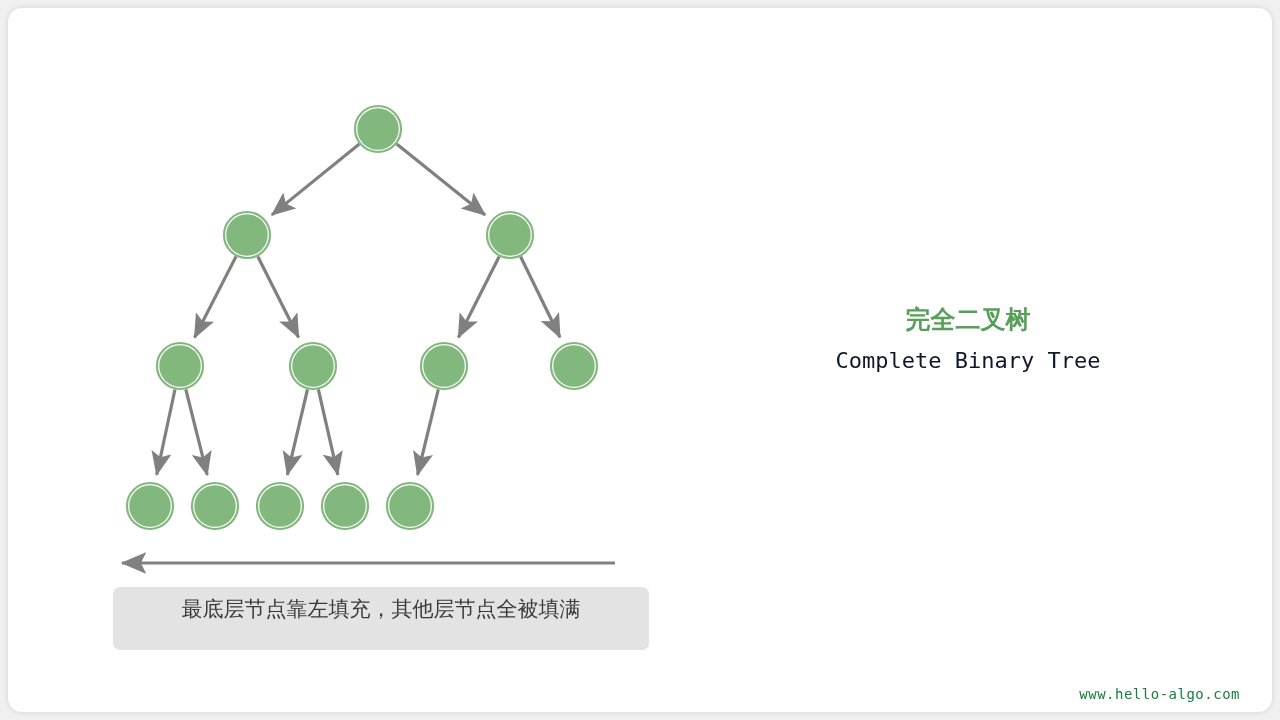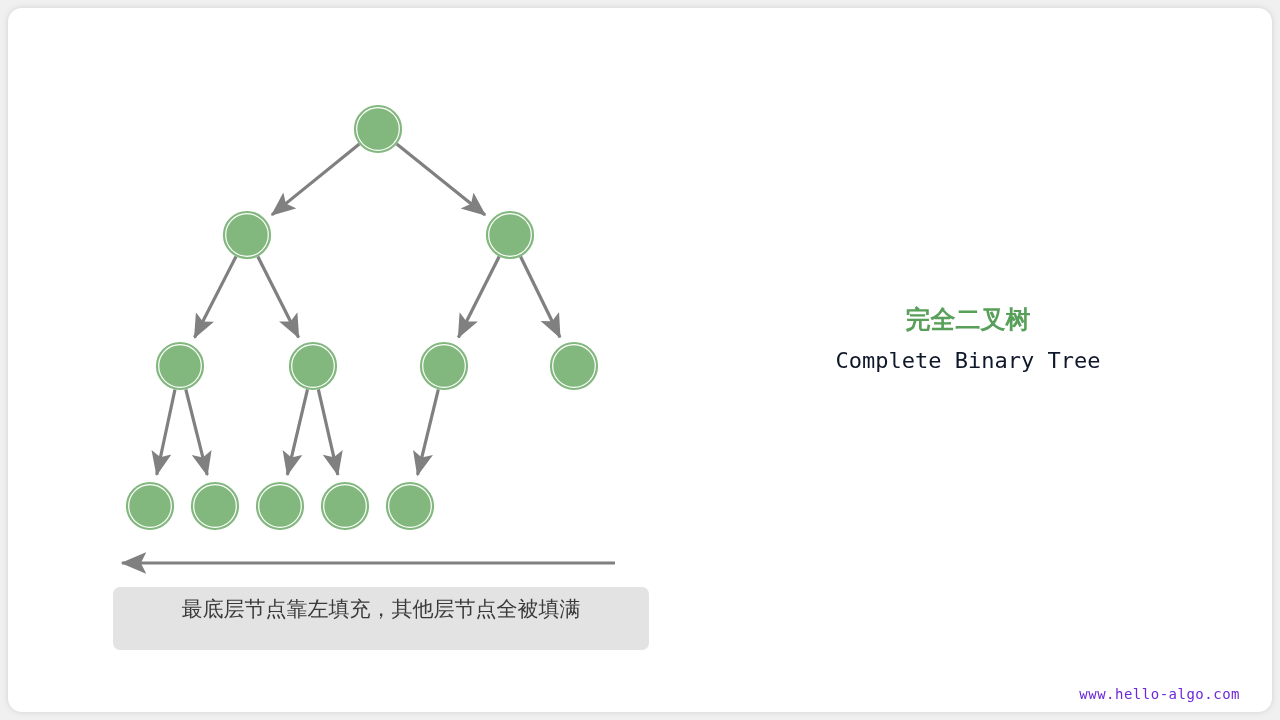--- a/index.html
+++ b/index.html
@@ -69,21 +69,21 @@
     font-size: 21px;
     color: #3a3a3a;
     white-space: nowrap;
     font-family: "DejaVu Sans", sans-serif;
   }
   .watermark {
     position: absolute;
     right: 40px;
     bottom: 18px;
     font-size: 14px;
-    color: #6d28d9;
+    color: #15803d;
     letter-spacing: 0.5px;
     font-family: "DejaVu Sans Mono", monospace;
   }
 </style>
 </head>
 <body>
 
 <div id="page">
   <div id="card"></div>
 

